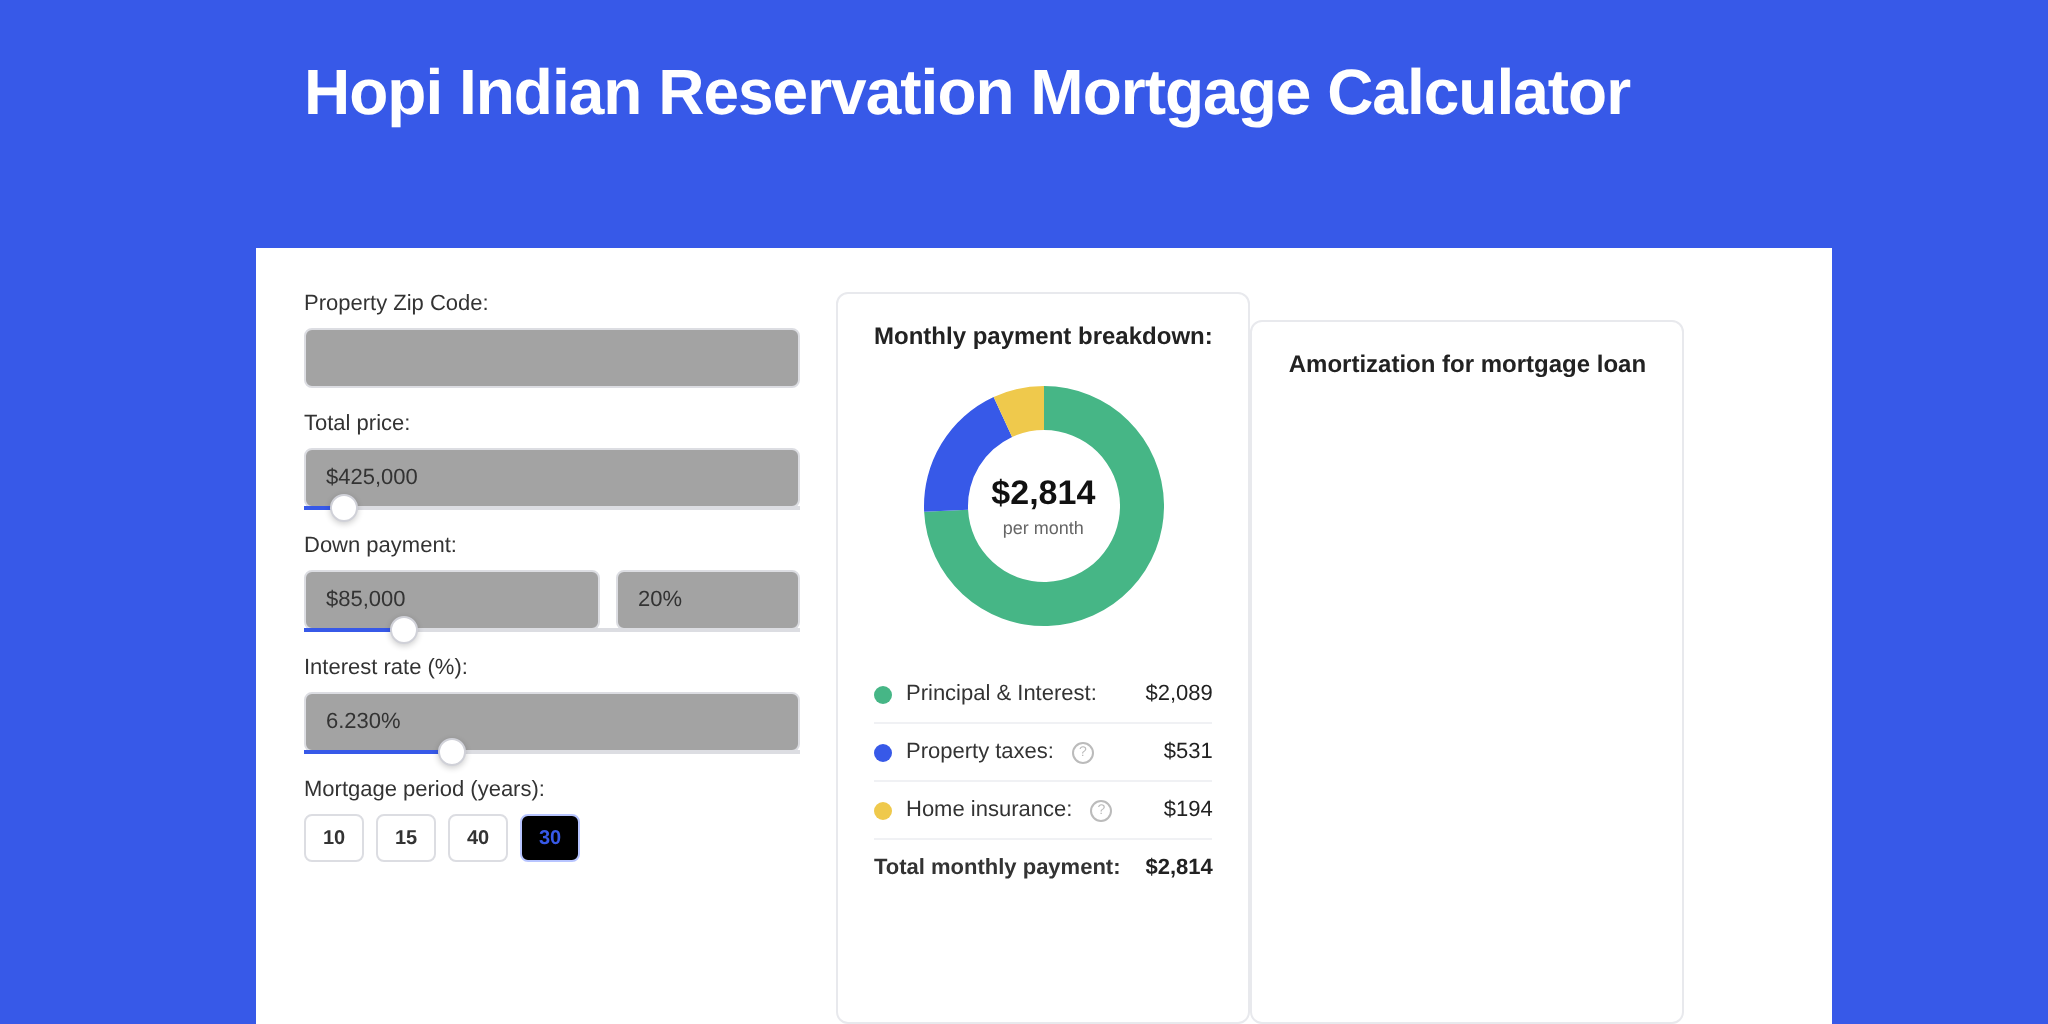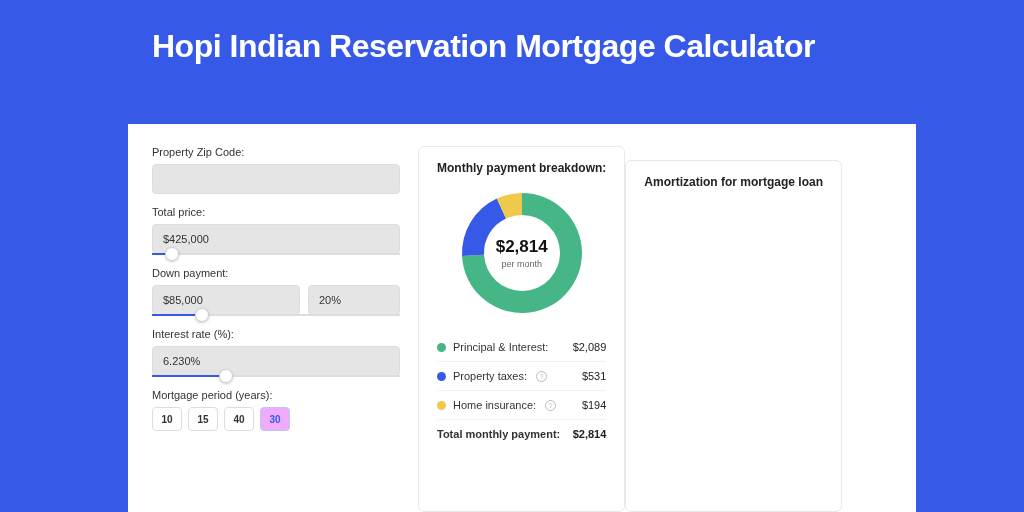--- a/index.html
+++ b/index.html
@@ -45,21 +45,21 @@
     display: block;
   }
   .input {
     width: 100%;
     height: 30px;
     border: 1px solid #dcdde2;
     border-radius: 4px;
     padding: 0 10px;
     font-size: 11px;
     color: #333;
-    background: #e5e5e5;
+    background: #a3a3a3;
   }
   .field { margin-bottom: 12px; }
   .slider-track {
     position: relative;
     height: 2px;
     background: #dcdde2;
     margin-top: -1px;
   }
   .slider-fill {
     position: absolute;
@@ -91,21 +91,21 @@
     background: #fff;
     font-size: 10px;
     font-weight: 600;
     color: #333;
     display: flex;
     align-items: center;
     justify-content: center;
     cursor: pointer;
   }
   .period-btn.active {
-    background: #f0abfc;
+    background: #000000;
     border-color: #b8c5ff;
     color: #3759E8;
     text-align: center;
   }
   .toggle-row {
     display: flex;
     align-items: center;
     gap: 8px;
     margin-top: 14px;
   }

